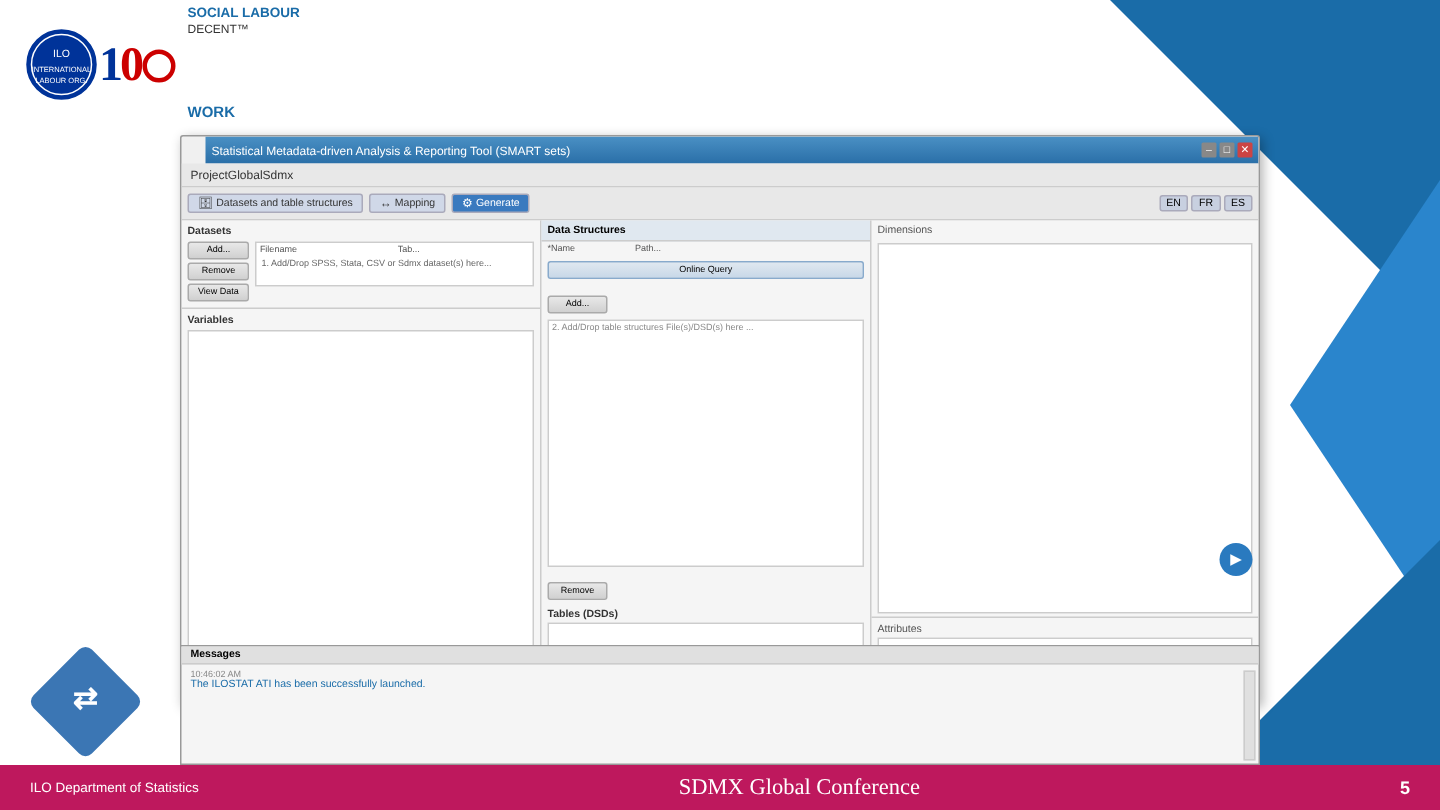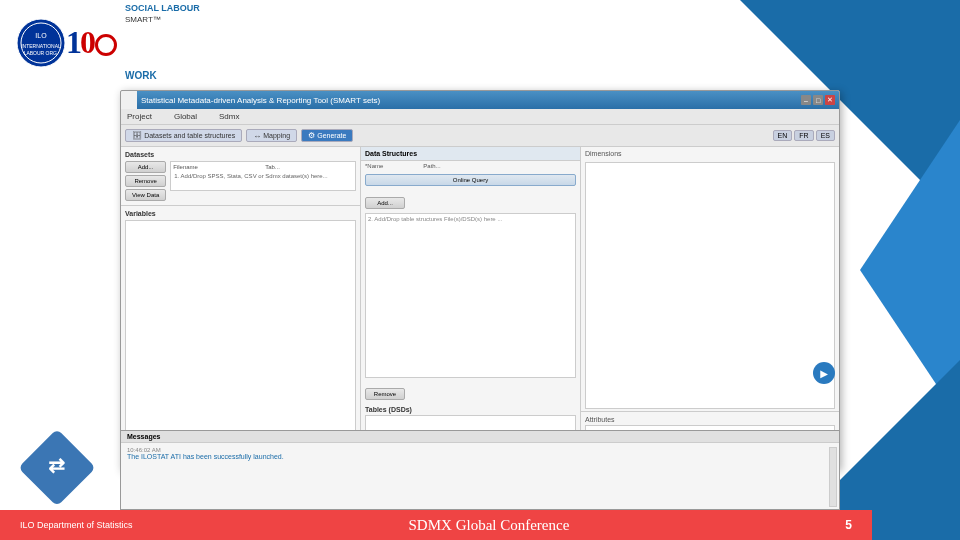--- a/index.html
+++ b/index.html
@@ -116,21 +116,21 @@
     .win-btn-max { background: #888; }
     .win-btn-close { background: #cc4444; }
 
     
     .menu-bar {
       background: #e8e8e8;
       height: 16px;
       display: flex;
       align-items: center;
       padding: 0 6px;
-      gap: 22px;
+      gap: 0;
       border-bottom: 1px solid #ccc;
     }
     .menu-item {
       font-size: 8px;
       color: #333;
       cursor: pointer;
     }
 
     
     .toolbar {
@@ -404,23 +404,23 @@
       width: 8px;
       background: #e0e0e0;
       border: 1px solid #ccc;
     }
 
     
     .footer {
       position: absolute;
       bottom: 0;
       left: 0;
-      width: 872px;
+      width: 960px;
       height: 30px;
-      background: #ef4444;
+      background: #be185d;
       z-index: 2;
       display: flex;
       align-items: center;
       justify-content: space-between;
       padding: 0 20px;
     }
     .footer-left {
       color: white;
       font-size: 9px;
     }
@@ -479,21 +479,21 @@
   <div class="hundred-logo" style="margin-right:8px;">
     <span style="color:#003399; font-size:32px; font-weight:900; font-family:serif;">1</span>
     <span style="color:#cc0000; font-size:32px; font-weight:900; font-family:serif;">0</span>
     <span style="color:#cc0000; font-size:28px; font-weight:900; font-family:serif; position:relative;">
       <span style="display:inline-block; width:22px; height:22px; border:3px solid #cc0000; border-radius:50%; margin-left:1px; vertical-align:middle;"></span>
     </span>
   </div>
 
   <div class="logo-text">
     <span class="social">SOCIAL LABOUR</span>
-    <span class="decent">SMART™</span>
+    <span class="decent">DECENT™</span>
     <span class="work">WORK</span>
   </div>
 </div>
 
 <div class="diamond-icon">
   <svg viewBox="0 0 80 80" xmlns="http://www.w3.org/2000/svg">
     <rect x="10" y="10" width="55" height="55" rx="6" ry="6" fill="#1a5fa8" transform="rotate(45 37 37)"></rect>
     <text x="37" y="42" text-anchor="middle" fill="white" font-size="20" font-family="Arial" font-weight="bold">⇄</text>
   </svg>
 </div>

